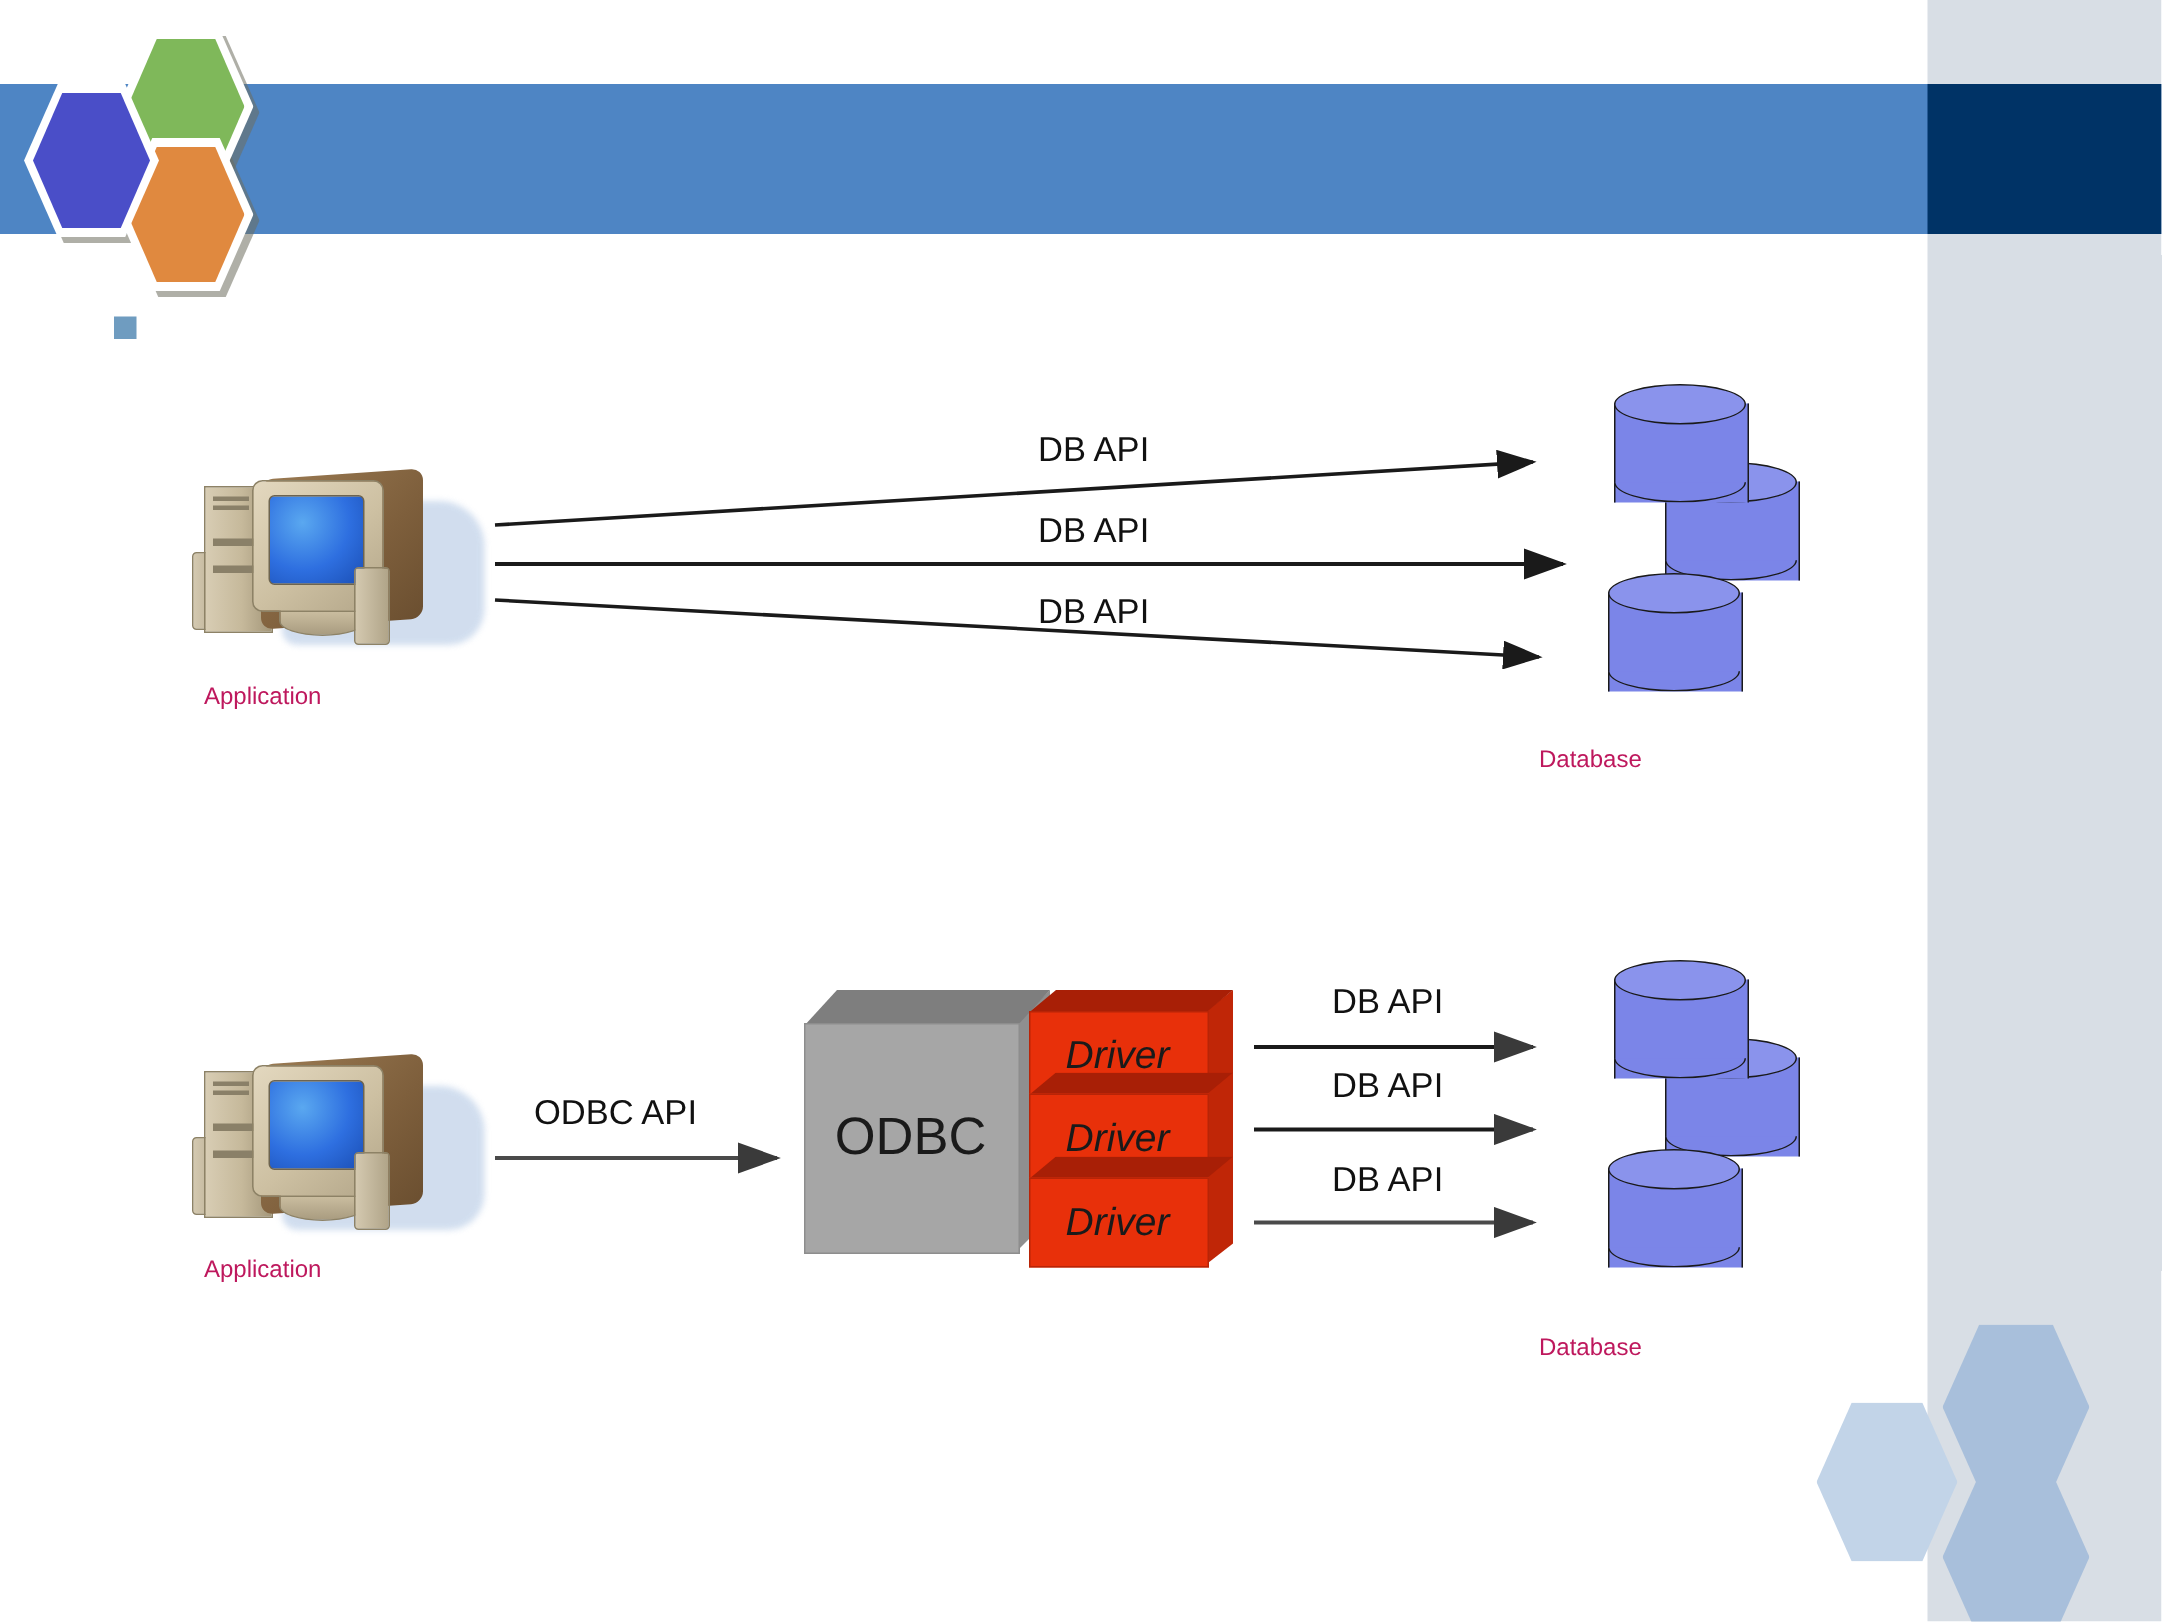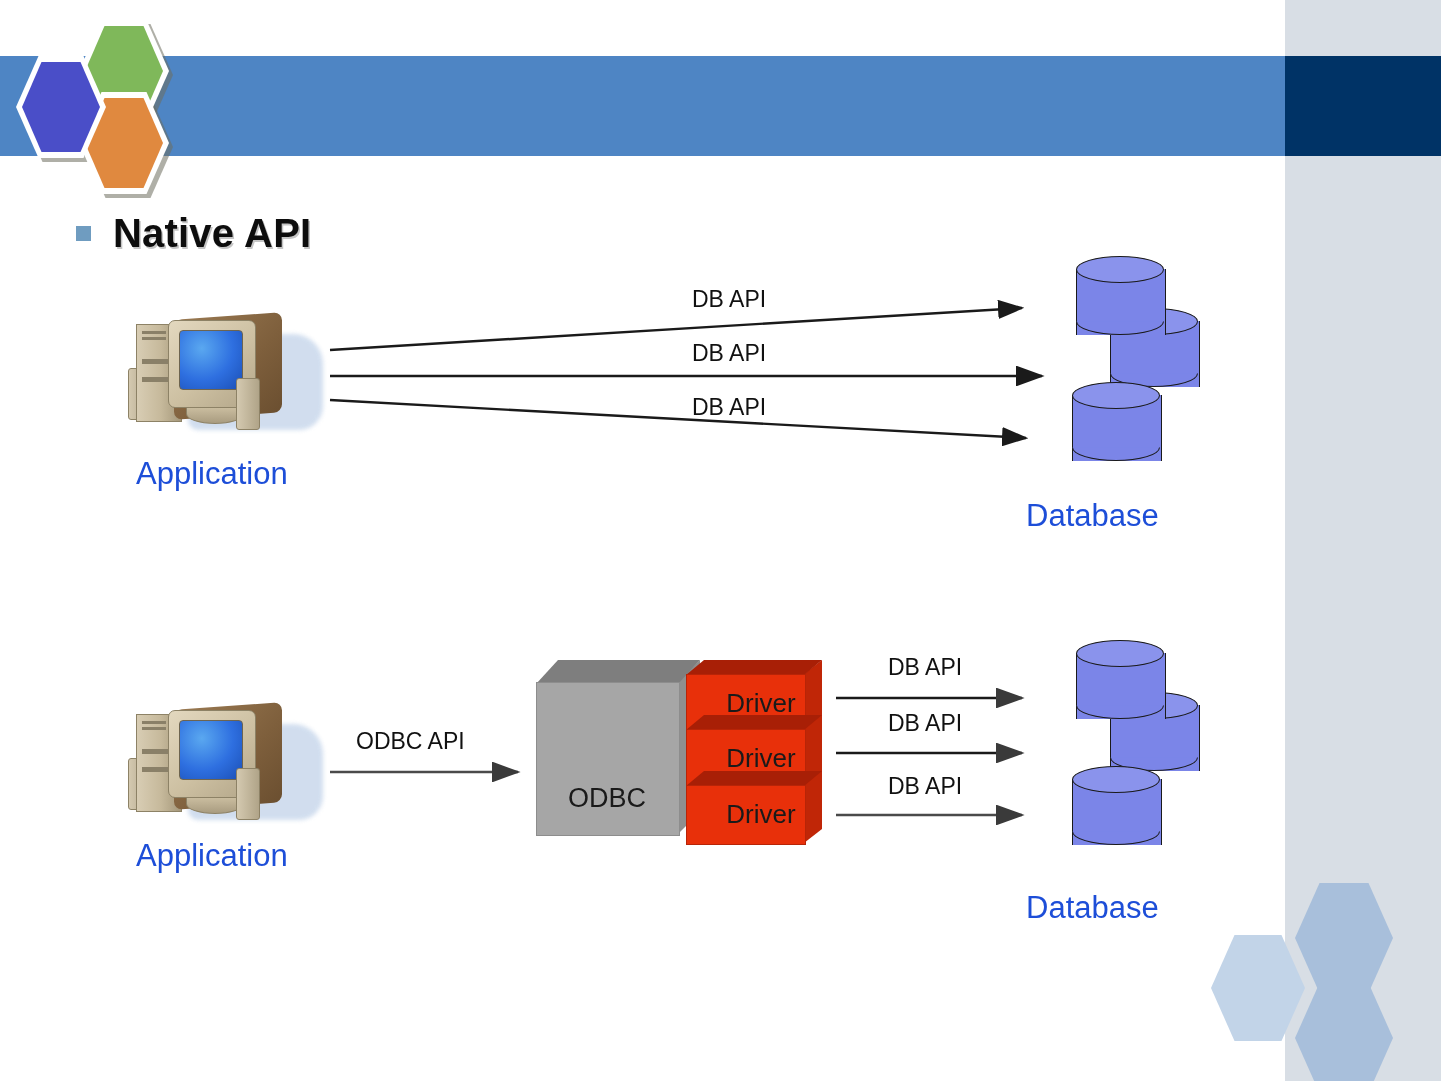--- a/index.html
+++ b/index.html
@@ -169,22 +169,22 @@
     position: absolute;
     left: 58px; top: 98px;
     width: 56px; height: 18px;
     background: linear-gradient(180deg,#d0c3a5 0%, #a99c80 100%);
     border-radius: 0 0 50% 50%;
     border: 1px solid #8d8266;
   }
 
   .node-label {
     position: absolute;
-    font-size: 31px;
-    color: #1d4ed8;
+    font-size: 16px;
+    color: #be185d;
     white-space: nowrap;
   }
 
   
   .dbstack { position: absolute; width: 160px; height: 230px; }
   .cyl {
     position: absolute;
     width: 88px;
     height: 92px;
   }
@@ -257,21 +257,21 @@
     left: 142px; top: 0;
     width: 22px; height: 174px;
     background: #8f8f8f;
     clip-path: polygon(0 22px, 22px 0, 22px 152px, 0 174px);
   }
   .odbc-text {
     position: absolute;
     left: 0; top: 22px;
     width: 142px; height: 152px;
     display: flex; align-items: center; justify-content: center;
-    font-size: 27px; color: #1a1a1a; margin-top: 40px;
+    font-size: 35px; color: #1a1a1a;
   }
 
   .drv { position: absolute; width: 150px; height: 72px; }
   .drv-front {
     position: absolute;
     left: 0; top: 14px;
     width: 118px; height: 58px;
     background: #e8300a;
     border: 1px solid #b82407;
   }
@@ -284,24 +284,24 @@
   }
   .drv-side {
     position: absolute;
     left: 118px; top: 0;
     width: 18px; height: 72px;
     background: #c02607;
     clip-path: polygon(0 14px, 18px 0, 18px 58px, 0 72px);
   }
   .drv-text {
     position: absolute;
-    left: 16px; top: 14px;
+    left: 0; top: 14px;
     width: 118px; height: 58px;
     display: flex; align-items: center; justify-content: center;
-    font-size: 26px; color: #1a1a1a;
+    font-size: 26px; color: #1a1a1a; font-style: italic;
   }
 </style>
 </head>
 <body>
 
 <div id="slide">
 
   <div class="right-panel"></div>
 
   <div class="header-band"></div>
@@ -323,21 +323,20 @@
   </div>
 
   <div>
     <div class="hex deco-hex-big1"></div>
     <div class="hex deco-hex-big2"></div>
     <div class="hex deco-hex-small"></div>
   </div>
 
   <div class="heading" id="heading-native">
     <span class="bullet-sq bullet-blue"></span>
-    <span class="heading-text">Native API</span>
   </div>
 
   <div class="diagram" id="diagram-native">
 
     <svg class="arrow-svg" viewBox="0 0 1285 320">
       <defs>
         <marker id="ah1" markerWidth="11" markerHeight="8" refX="10" refY="4" orient="auto">
           <path d="M0,0 L11,4 L0,8 z" fill="#1a1a1a"></path>
         </marker>
       </defs>

